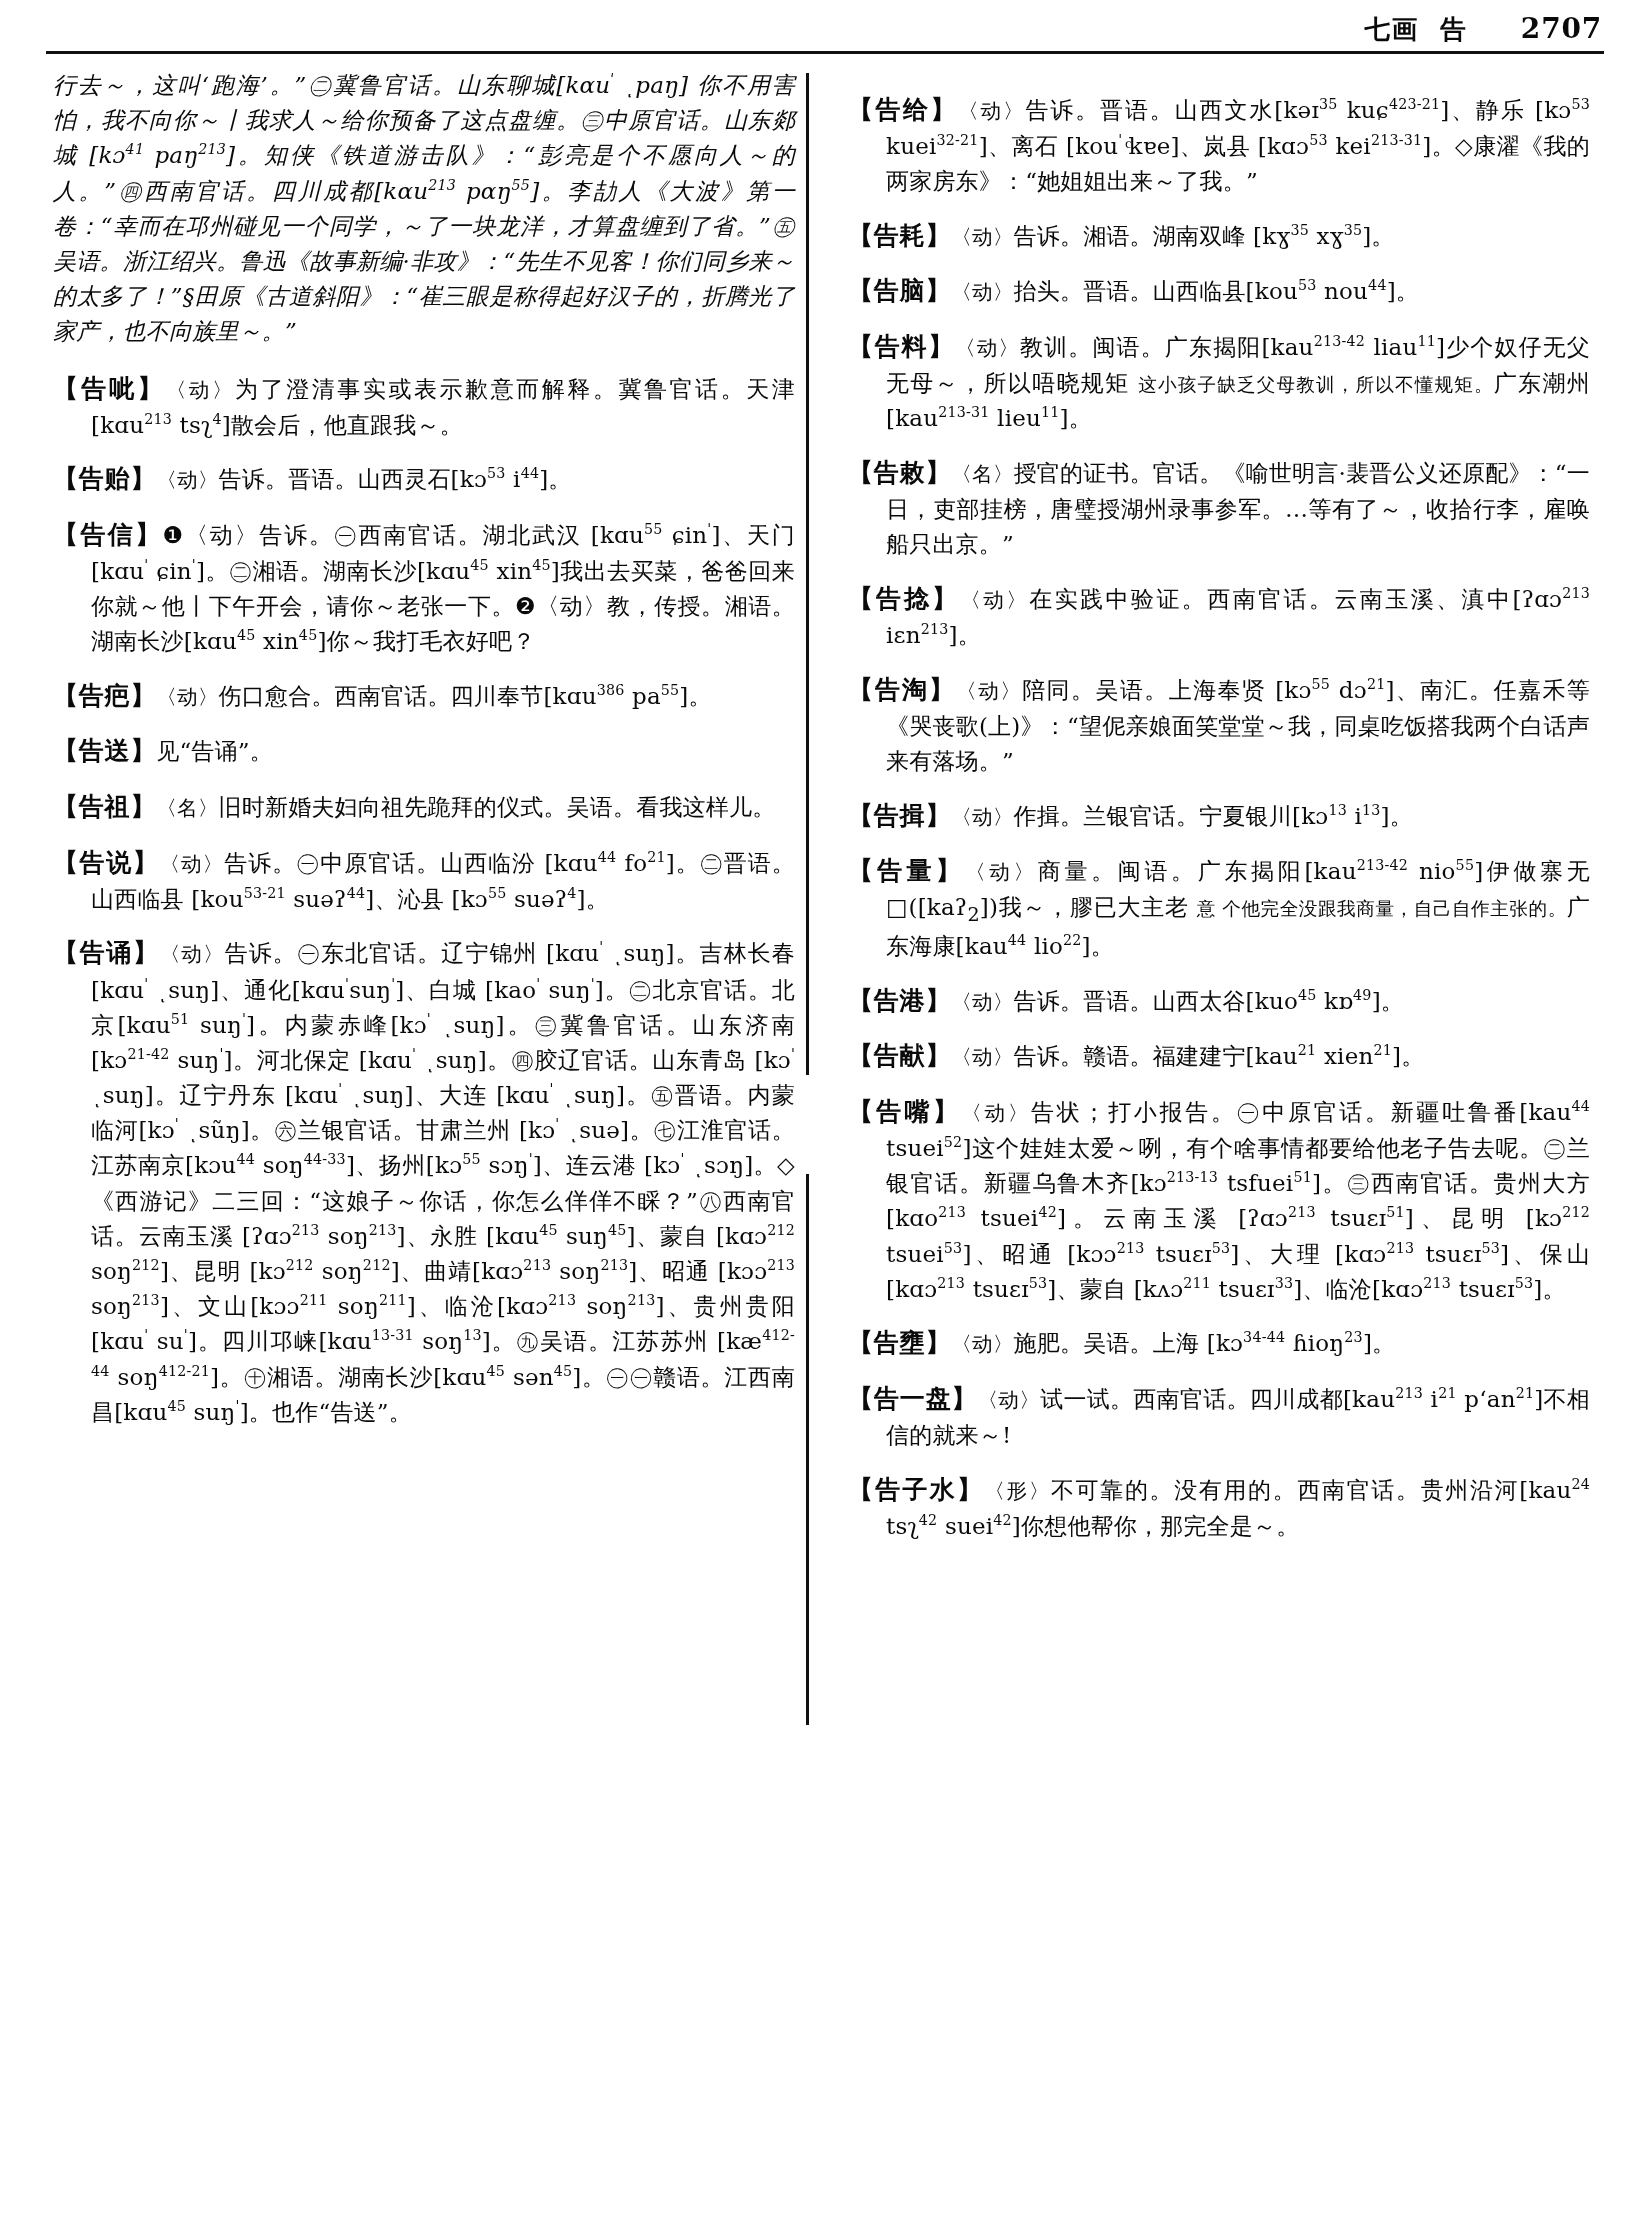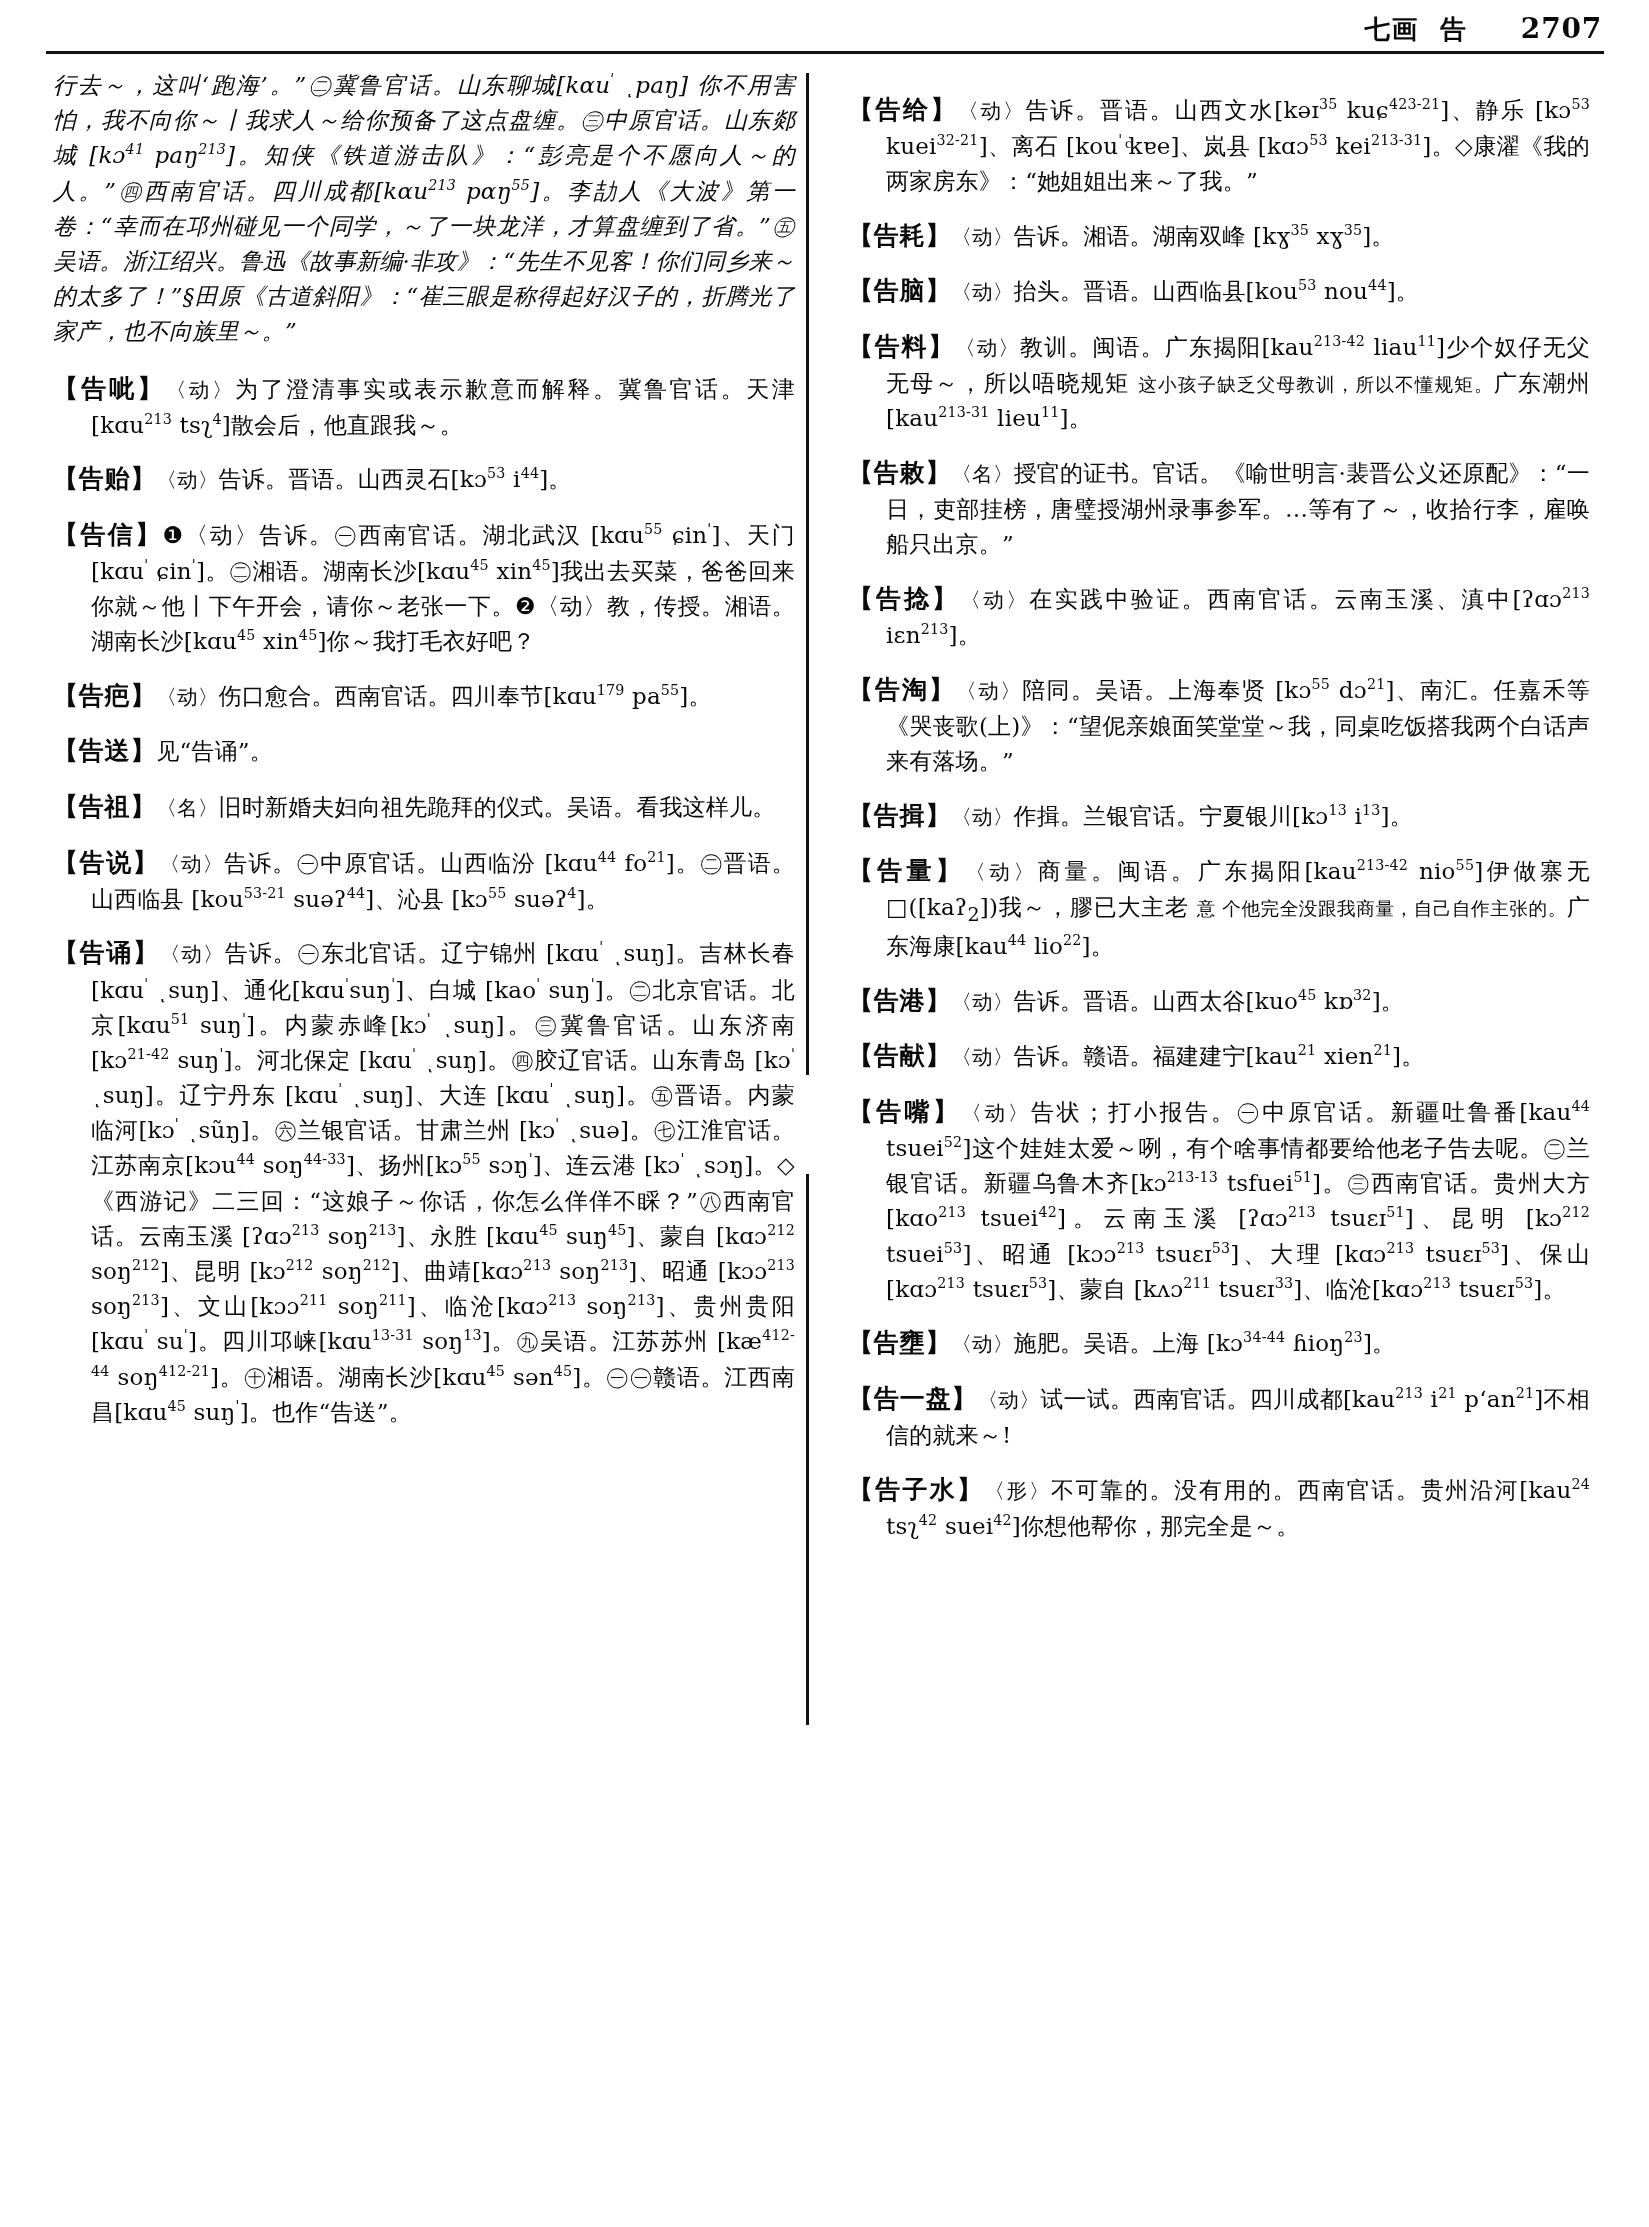--- a/index.html
+++ b/index.html
@@ -118,40 +118,40 @@
   </div>
 
   <div class="col-divider"></div>
 
   <div class="col col-left">
     <div class="entry plain cont">行去～，这叫‘跑海’。”㊁冀鲁官话。山东聊城[kɑu<sup>ꞌ</sup> ͺpaŋ] 你不用害怕，我不向你～丨我求人～给你预备了这点盘缠。㊂中原官话。山东郯城 [kɔ<sup>41</sup> paŋ<sup>213</sup>]。知侠《铁道游击队》：“彭亮是个不愿向人～的人。”㊃西南官话。四川成都[kɑu<sup>213</sup> pɑŋ<sup>55</sup>]。李劼人《大波》第一卷：“幸而在邛州碰见一个同学，～了一块龙洋，才算盘缠到了省。”㊄吴语。浙江绍兴。鲁迅《故事新编·非攻》：“先生不见客！你们同乡来～的太多了！”§田原《古道斜阳》：“崔三眼是称得起好汉子的，折腾光了家产，也不向族里～。”</div>
     <div>
         <div class="entry"><span class="headword">【告呲】</span><span class="pos">〈动〉</span><span>为了澄清事实或表示歉意而解释。冀鲁官话。天津[kɑu<sup>213</sup> tsʅ<sup>4</sup>]散会后，他直跟我～。</span></div>
         <div class="entry"><span class="headword">【告贻】</span><span class="pos">〈动〉</span><span>告诉。晋语。山西灵石[kɔ<sup>53</sup> i<sup>44</sup>]。</span></div>
         <div class="entry"><span class="headword">【告信】</span><span>❶〈动〉告诉。㊀西南官话。湖北武汉 [kɑu<sup>55</sup> ɕin<sup>ꞌ</sup>]、天门[kɑu<sup>ꞌ</sup> ɕin<sup>ꞌ</sup>]。㊁湘语。湖南长沙[kɑu<sup>45</sup> xin<sup>45</sup>]我出去买菜，爸爸回来你就～他丨下午开会，请你～老张一下。❷〈动〉教，传授。湘语。湖南长沙[kɑu<sup>45</sup> xin<sup>45</sup>]你～我打毛衣好吧？</span></div>
-        <div class="entry"><span class="headword">【告疤】</span><span class="pos">〈动〉</span><span>伤口愈合。西南官话。四川奉节[kɑu<sup>179</sup> pa<sup>55</sup>]。</span></div>
+        <div class="entry"><span class="headword">【告疤】</span><span class="pos">〈动〉</span><span>伤口愈合。西南官话。四川奉节[kɑu<sup>386</sup> pa<sup>55</sup>]。</span></div>
         <div class="entry"><span class="headword">【告送】</span><span>见“告诵”。</span></div>
         <div class="entry"><span class="headword">【告祖】</span><span class="pos">〈名〉</span><span>旧时新婚夫妇向祖先跪拜的仪式。吴语。看我这样儿。</span></div>
         <div class="entry"><span class="headword">【告说】</span><span class="pos">〈动〉</span><span>告诉。㊀中原官话。山西临汾 [kɑu<sup>44</sup> fo<sup>21</sup>]。㊁晋语。山西临县 [kou<sup>53-21</sup> suəʔ<sup>44</sup>]、沁县 [kɔ<sup>55</sup> suəʔ<sup>4</sup>]。</span></div>
         <div class="entry"><span class="headword">【告诵】</span><span class="pos">〈动〉</span><span>告诉。㊀东北官话。辽宁锦州 [kɑu<sup>ꞌ</sup> ͺsuŋ]。吉林长春 [kɑu<sup>ꞌ</sup> ͺsuŋ]、通化[kɑu<sup>ꞌ</sup>suŋ<sup>ꞌ</sup>]、白城 [kao<sup>ꞌ</sup> suŋ<sup>ꞌ</sup>]。㊁北京官话。北京[kɑu<sup>51</sup> suŋ<sup>ꞌ</sup>]。内蒙赤峰[kɔ<sup>ꞌ</sup> ͺsuŋ]。㊂冀鲁官话。山东济南 [kɔ<sup>21-42</sup> suŋ<sup>ꞌ</sup>]。河北保定 [kɑu<sup>ꞌ</sup> ͺsuŋ]。㊃胶辽官话。山东青岛 [kɔ<sup>ꞌ</sup> ͺsuŋ]。辽宁丹东 [kɑu<sup>ꞌ</sup> ͺsuŋ]、大连 [kɑu<sup>ꞌ</sup> ͺsuŋ]。㊄晋语。内蒙临河[kɔ<sup>ꞌ</sup> ͺsũŋ]。㊅兰银官话。甘肃兰州 [kɔ<sup>ꞌ</sup> ͺsuə]。㊆江淮官话。江苏南京[kɔu<sup>44</sup> soŋ<sup>44-33</sup>]、扬州[kɔ<sup>55</sup> sɔŋ<sup>ꞌ</sup>]、连云港 [kɔ<sup>ꞌ</sup> ͺsɔŋ]。◇《西游记》二三回：“这娘子～你话，你怎么佯佯不睬？”㊇西南官话。云南玉溪 [ʔɑɔ<sup>213</sup> soŋ<sup>213</sup>]、永胜 [kɑu<sup>45</sup> suŋ<sup>45</sup>]、蒙自 [kɑɔ<sup>212</sup> soŋ<sup>212</sup>]、昆明 [kɔ<sup>212</sup> soŋ<sup>212</sup>]、曲靖[kɑɔ<sup>213</sup> soŋ<sup>213</sup>]、昭通 [kɔɔ<sup>213</sup> soŋ<sup>213</sup>]、文山[kɔɔ<sup>211</sup> soŋ<sup>211</sup>]、临沧[kɑɔ<sup>213</sup> soŋ<sup>213</sup>]、贵州贵阳[kɑu<sup>ꞌ</sup> su<sup>ꞌ</sup>]。四川邛崃[kɑu<sup>13-31</sup> soŋ<sup>13</sup>]。㊈吴语。江苏苏州 [kæ<sup>412-44</sup> soŋ<sup>412-21</sup>]。㊉湘语。湖南长沙[kɑu<sup>45</sup> sən<sup>45</sup>]。㊀㊀赣语。江西南昌[kɑu<sup>45</sup> suŋ<sup>ꞌ</sup>]。也作“告送”。</span></div>
       </div>
   </div>
 
   <div class="col col-right">
     <div>
         <div class="entry"><span class="headword">【告给】</span><span class="pos">〈动〉</span><span>告诉。晋语。山西文水[kəɪ<sup>35</sup> kuɕ<sup>423-21</sup>]、静乐 [kɔ<sup>53</sup> kuei<sup>32-21</sup>]、离石 [kou<sup>ꞌ</sup> ͨkɐe]、岚县 [kɑɔ<sup>53</sup> kei<sup>213-31</sup>]。◇康濯《我的两家房东》：“她姐姐出来～了我。”</span></div>
         <div class="entry"><span class="headword">【告耗】</span><span class="pos">〈动〉</span><span>告诉。湘语。湖南双峰 [kɣ<sup>35</sup> xɣ<sup>35</sup>]。</span></div>
         <div class="entry"><span class="headword">【告脑】</span><span class="pos">〈动〉</span><span>抬头。晋语。山西临县[kou<sup>53</sup> nou<sup>44</sup>]。</span></div>
         <div class="entry"><span class="headword">【告料】</span><span class="pos">〈动〉</span><span>教训。闽语。广东揭阳[kau<sup>213-42</sup> liau<sup>11</sup>]少个奴仔无父无母～，所以唔晓规矩 <span class="small">这小孩子缺乏父母教训，所以不懂规矩。</span>广东潮州[kau<sup>213-31</sup> lieu<sup>11</sup>]。</span></div>
         <div class="entry"><span class="headword">【告敕】</span><span class="pos">〈名〉</span><span>授官的证书。官话。《喻世明言·裴晋公义还原配》：“一日，吏部挂榜，唐璧授湖州录事参军。…等有了～，收拾行李，雇唤船只出京。”</span></div>
         <div class="entry"><span class="headword">【告捻】</span><span class="pos">〈动〉</span><span>在实践中验证。西南官话。云南玉溪、滇中[ʔɑɔ<sup>213</sup> iɛn<sup>213</sup>]。</span></div>
         <div class="entry"><span class="headword">【告淘】</span><span class="pos">〈动〉</span><span>陪同。吴语。上海奉贤 [kɔ<sup>55</sup> dɔ<sup>21</sup>]、南汇。任嘉禾等《哭丧歌(上)》：“望伲亲娘面笑堂堂～我，同桌吃饭搭我两个白话声来有落场。”</span></div>
         <div class="entry"><span class="headword">【告揖】</span><span class="pos">〈动〉</span><span>作揖。兰银官话。宁夏银川[kɔ<sup>13</sup> i<sup>13</sup>]。</span></div>
         <div class="entry"><span class="headword">【告量】</span><span class="pos">〈动〉</span><span>商量。闽语。广东揭阳[kau<sup>213-42</sup> nio<sup>55</sup>]伊做寨无□([kaʔ<sub>2</sub>])我～，膠已大主老 <span class="small">意 个他完全没跟我商量，自己自作主张的。</span>广东海康[kau<sup>44</sup> lio<sup>22</sup>]。</span></div>
-        <div class="entry"><span class="headword">【告港】</span><span class="pos">〈动〉</span><span>告诉。晋语。山西太谷[kuo<sup>45</sup> kɒ<sup>32</sup>]。</span></div>
+        <div class="entry"><span class="headword">【告港】</span><span class="pos">〈动〉</span><span>告诉。晋语。山西太谷[kuo<sup>45</sup> kɒ<sup>49</sup>]。</span></div>
         <div class="entry"><span class="headword">【告献】</span><span class="pos">〈动〉</span><span>告诉。赣语。福建建宁[kau<sup>21</sup> xien<sup>21</sup>]。</span></div>
         <div class="entry"><span class="headword">【告嘴】</span><span class="pos">〈动〉</span><span>告状；打小报告。㊀中原官话。新疆吐鲁番[kau<sup>44</sup> tsuei<sup>52</sup>]这个娃娃太爱～咧，有个啥事情都要给他老子告去呢。㊁兰银官话。新疆乌鲁木齐[kɔ<sup>213-13</sup> tsfuei<sup>51</sup>]。㊂西南官话。贵州大方[kɑo<sup>213</sup> tsuei<sup>42</sup>]。云南玉溪 [ʔɑɔ<sup>213</sup> tsuɛɪ<sup>51</sup>]、昆明 [kɔ<sup>212</sup> tsuei<sup>53</sup>]、昭通 [kɔɔ<sup>213</sup> tsuɛɪ<sup>53</sup>]、大理 [kɑɔ<sup>213</sup> tsuɛɪ<sup>53</sup>]、保山 [kɑɔ<sup>213</sup> tsuɛɪ<sup>53</sup>]、蒙自 [kʌɔ<sup>211</sup> tsuɛɪ<sup>33</sup>]、临沧[kɑɔ<sup>213</sup> tsuɛɪ<sup>53</sup>]。</span></div>
         <div class="entry"><span class="headword">【告壅】</span><span class="pos">〈动〉</span><span>施肥。吴语。上海 [kɔ<sup>34-44</sup> ɦioŋ<sup>23</sup>]。</span></div>
         <div class="entry"><span class="headword">【告一盘】</span><span class="pos">〈动〉</span><span>试一试。西南官话。四川成都[kau<sup>213</sup> i<sup>21</sup> pʻan<sup>21</sup>]不相信的就来～!</span></div>
         <div class="entry"><span class="headword">【告子水】</span><span class="pos">〈形〉</span><span>不可靠的。没有用的。西南官话。贵州沿河[kau<sup>24</sup> tsʅ<sup>42</sup> suei<sup>42</sup>]你想他帮你，那完全是～。</span></div>
       </div>
   </div>
 
 </div>
 

